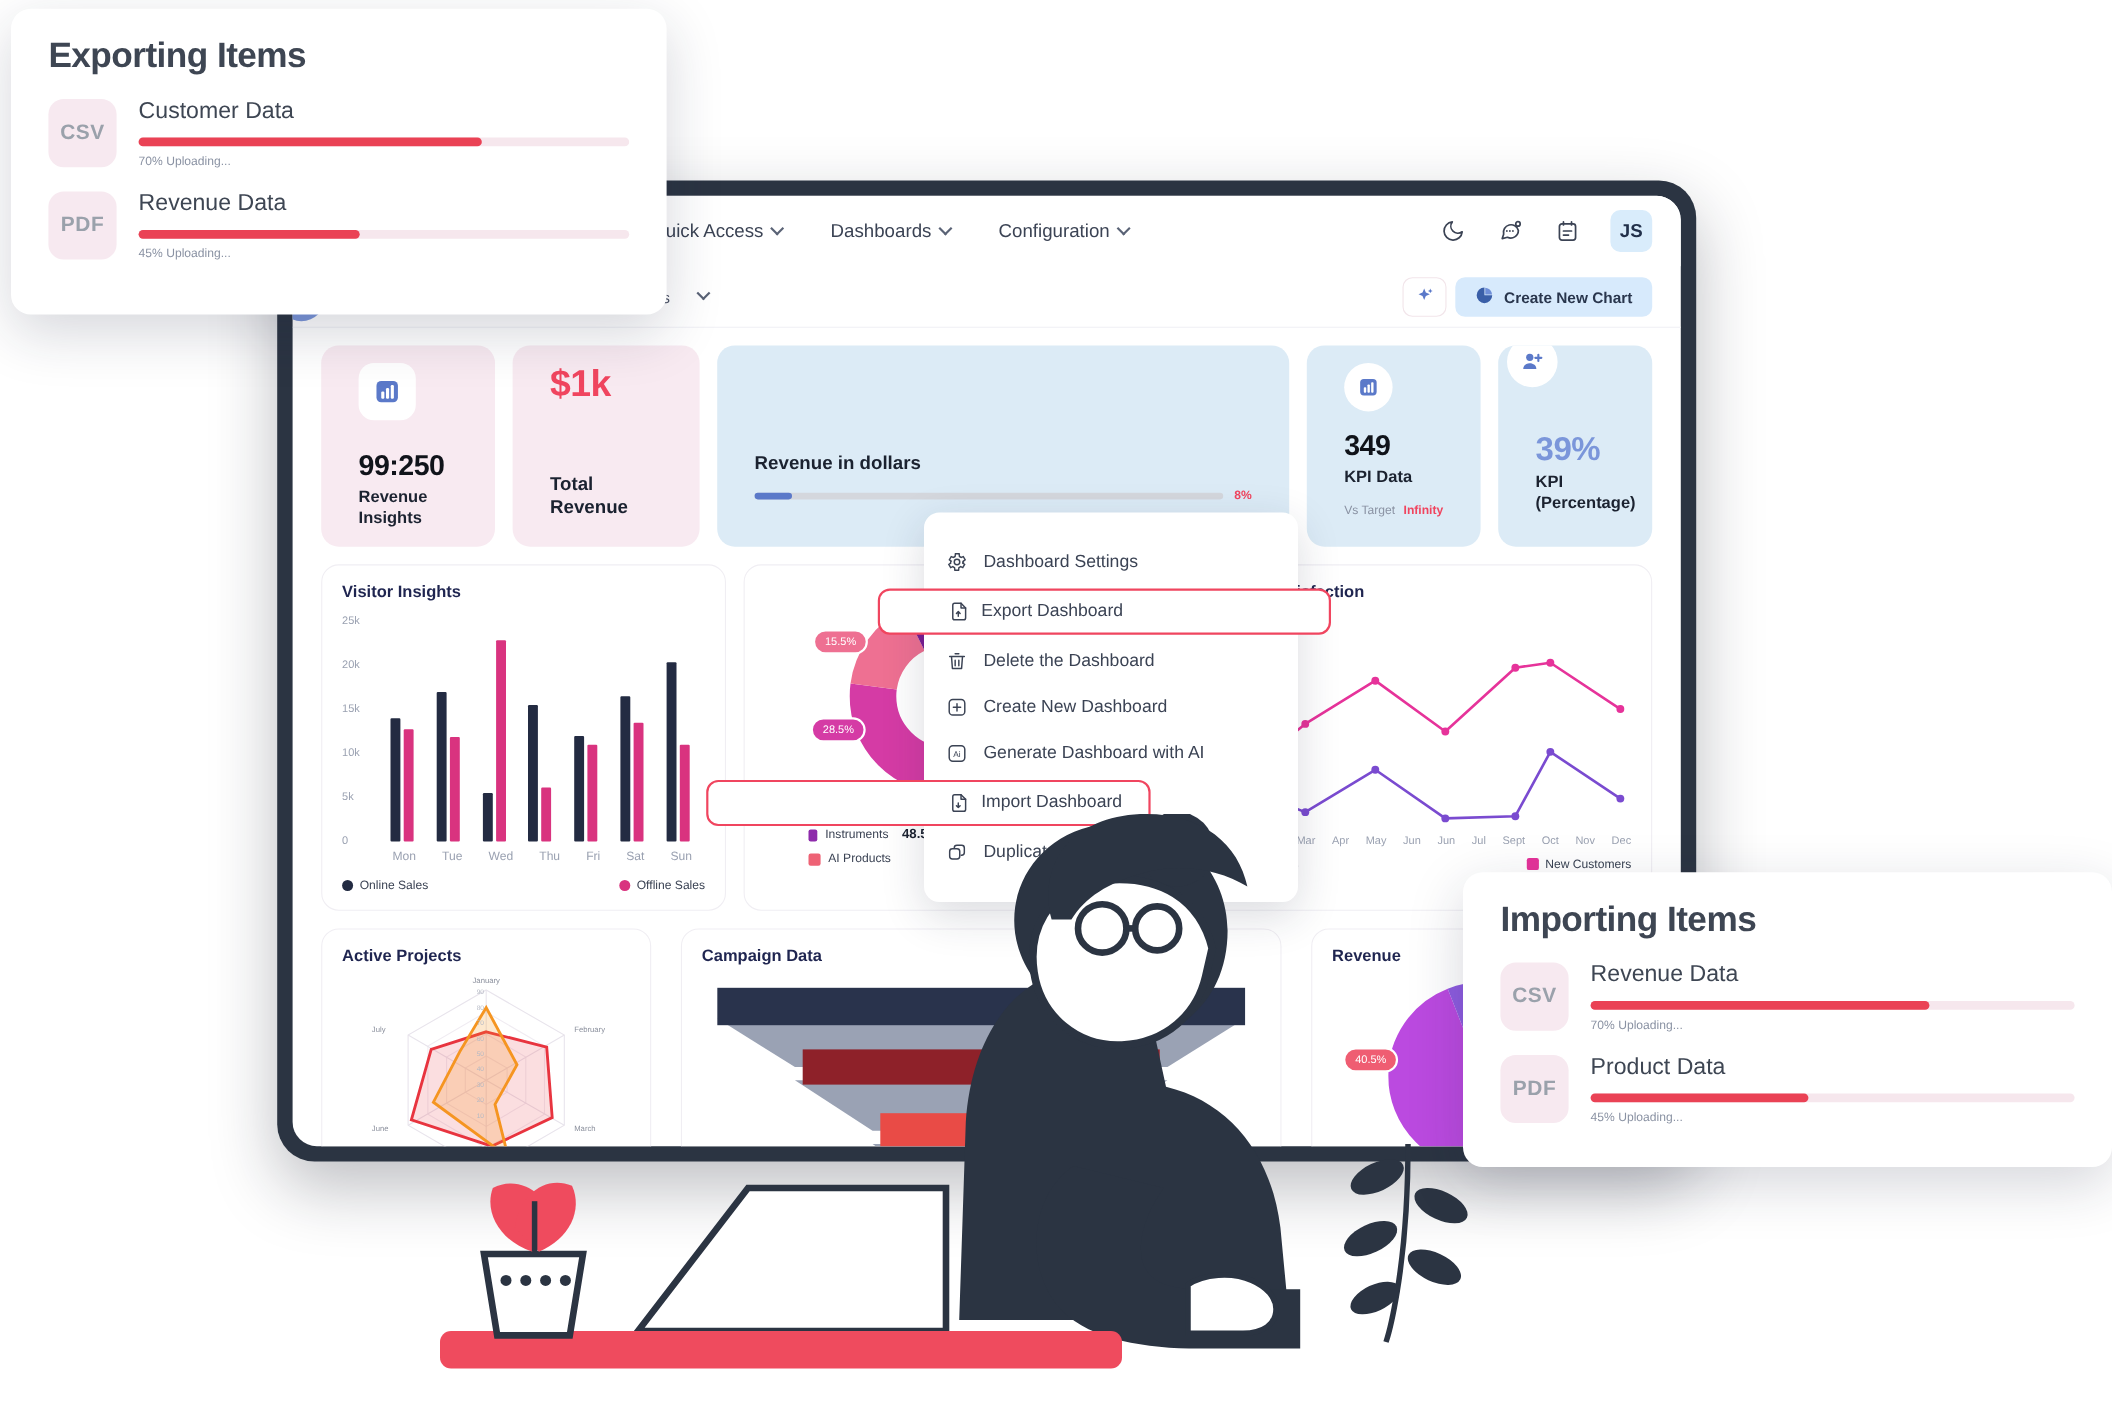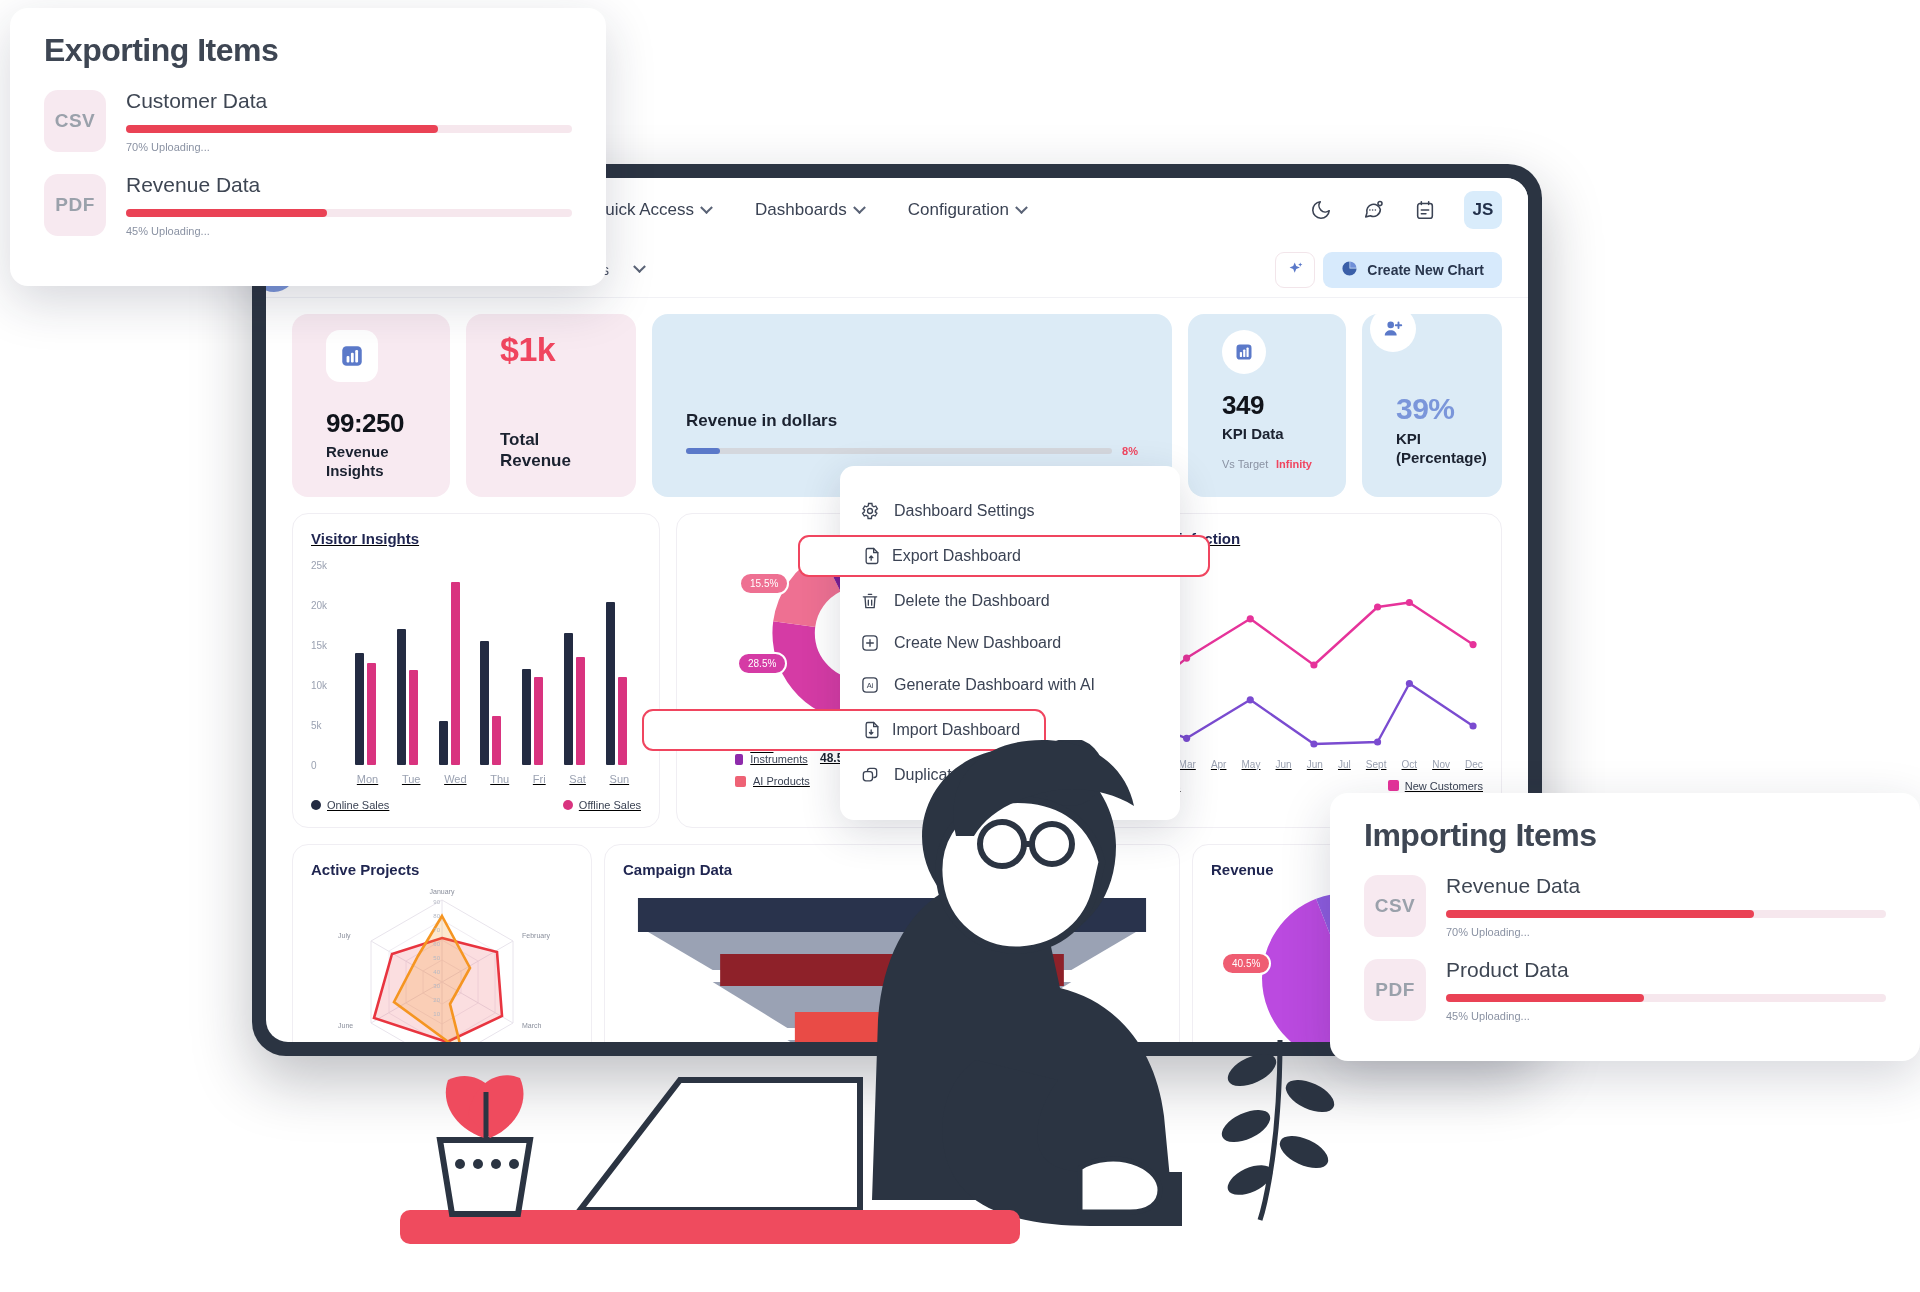--- a/index.html
+++ b/index.html
@@ -100,21 +100,21 @@
   }
   .kpi-val { font-size: 26px; font-weight: 800; color:#10131a; letter-spacing:-.5px;}
   .kpi-val.pink { color:#f0455f; font-size: 34px; }
   .kpi-val.blue { color:#7b96da; font-size: 30px; }
   .kpi-label { font-size: 15px; font-weight:600; color:#1b2230; margin-top: 4px; line-height:1.25;}
   .kpi-sub { display:flex; align-items:center; justify-content:space-between; margin-top: 14px; font-size: 11px; color:#8a92a3;}
   .kpi-sub .hot { color:#f0455f; font-weight:600;}
   .bar-track { height:6px; border-radius:4px; background:#d4d7dd; flex:1; margin-right:10px; position:relative; }
   .bar-fill { position:absolute; left:0; top:0; bottom:0; border-radius:4px; background:#5b79c9; }
 
-  .chart-row { display:flex; gap: 16px; margin-top: 16px; text-decoration: underline; }
+  .chart-row { display:flex; gap: 16px; margin-top: 16px; }
   .card { background:#fff; border:1px solid #f0eef3; border-radius:16px; padding:16px 18px; position:relative; }
   .card-title { font-size: 15px; font-weight: 700; color:#1f2550; }
 
   
   .vi-plot { position:relative; height: 200px; margin: 18px 0 0 34px; }
   .ylab { position:absolute; left:-34px; font-size:10px; color:#9aa1b1; transform: translateY(-50%); }
   .bars { position:absolute; left:0; right:4px; bottom:0; height:100%; display:flex; justify-content:space-around; align-items:flex-end;}
   .bgrp { display:flex; align-items:flex-end; gap:3px; height:100%; }
   .bgrp .b { width:9px; border-radius:1px; }
   .b.online { background:#232b42; }
@@ -133,21 +133,21 @@
   .dl { display:flex; align-items:flex-end; gap:7px; font-size:11px; color:#3b4354;margin-left:40px; }
   .dl b { margin-left:auto; font-size:12px; color:#1b2230;}
 
   
   .ln-plot { position:relative; height:180px; margin:26px 0 0 34px; }
   .lnlab { position:absolute; left:-34px; font-size:11px; color:#9aa1b1; transform: translateY(-50%); }
   .ln-x { display:flex; justify-content:space-between; margin:6px 0 0 34px; }
   .ln-x span { font-size:10px; color:#9aa1b1; }
 
   
-  .bottom-row { display:flex; gap:12px; margin-top:16px; }
+  .bottom-row { display:flex; gap:27px; margin-top:16px; }
 
   
   #dropdown {
     position:absolute; left: 574px; top: 288px;
     width: 340px;
     background:#fff; border-radius: 14px;
     box-shadow: 0 12px 40px rgba(30,35,60,.16);
     padding: 24px 0;
     z-index: 60;
   }

